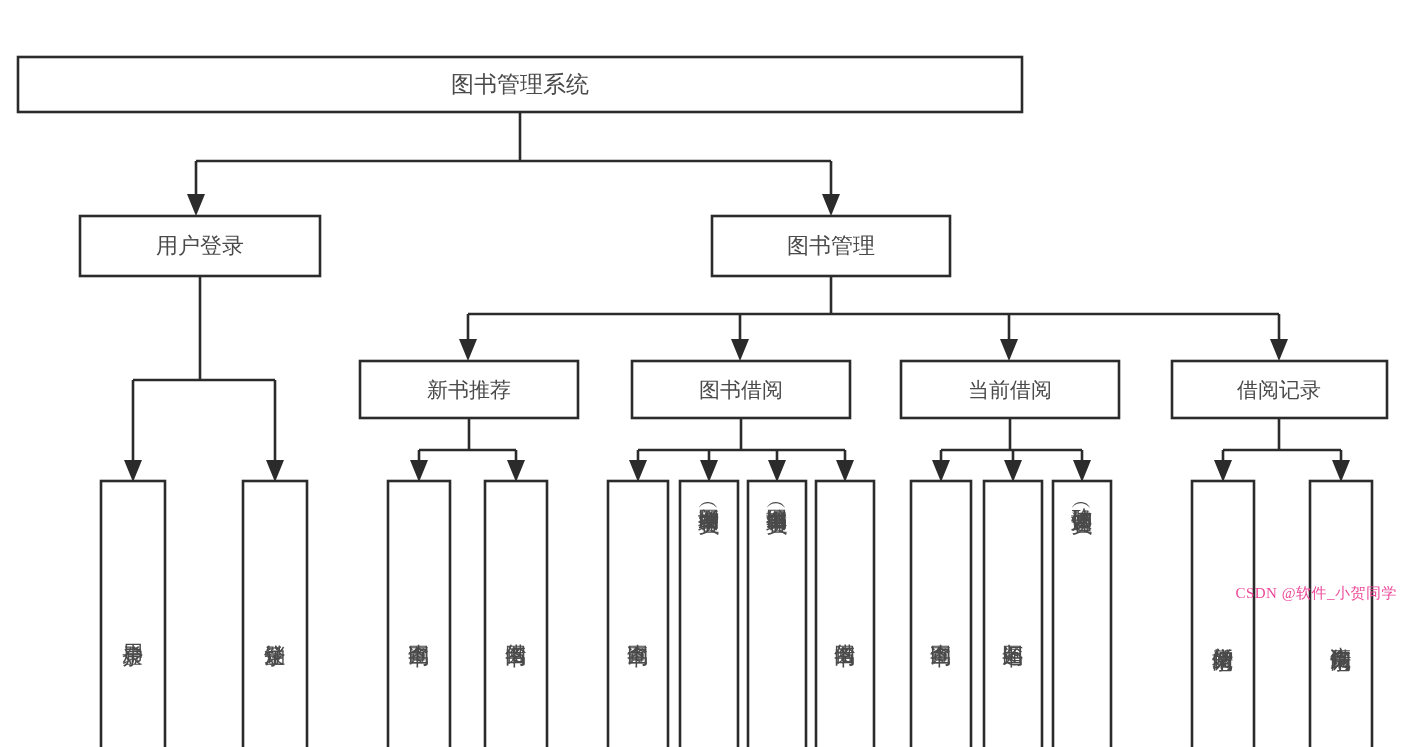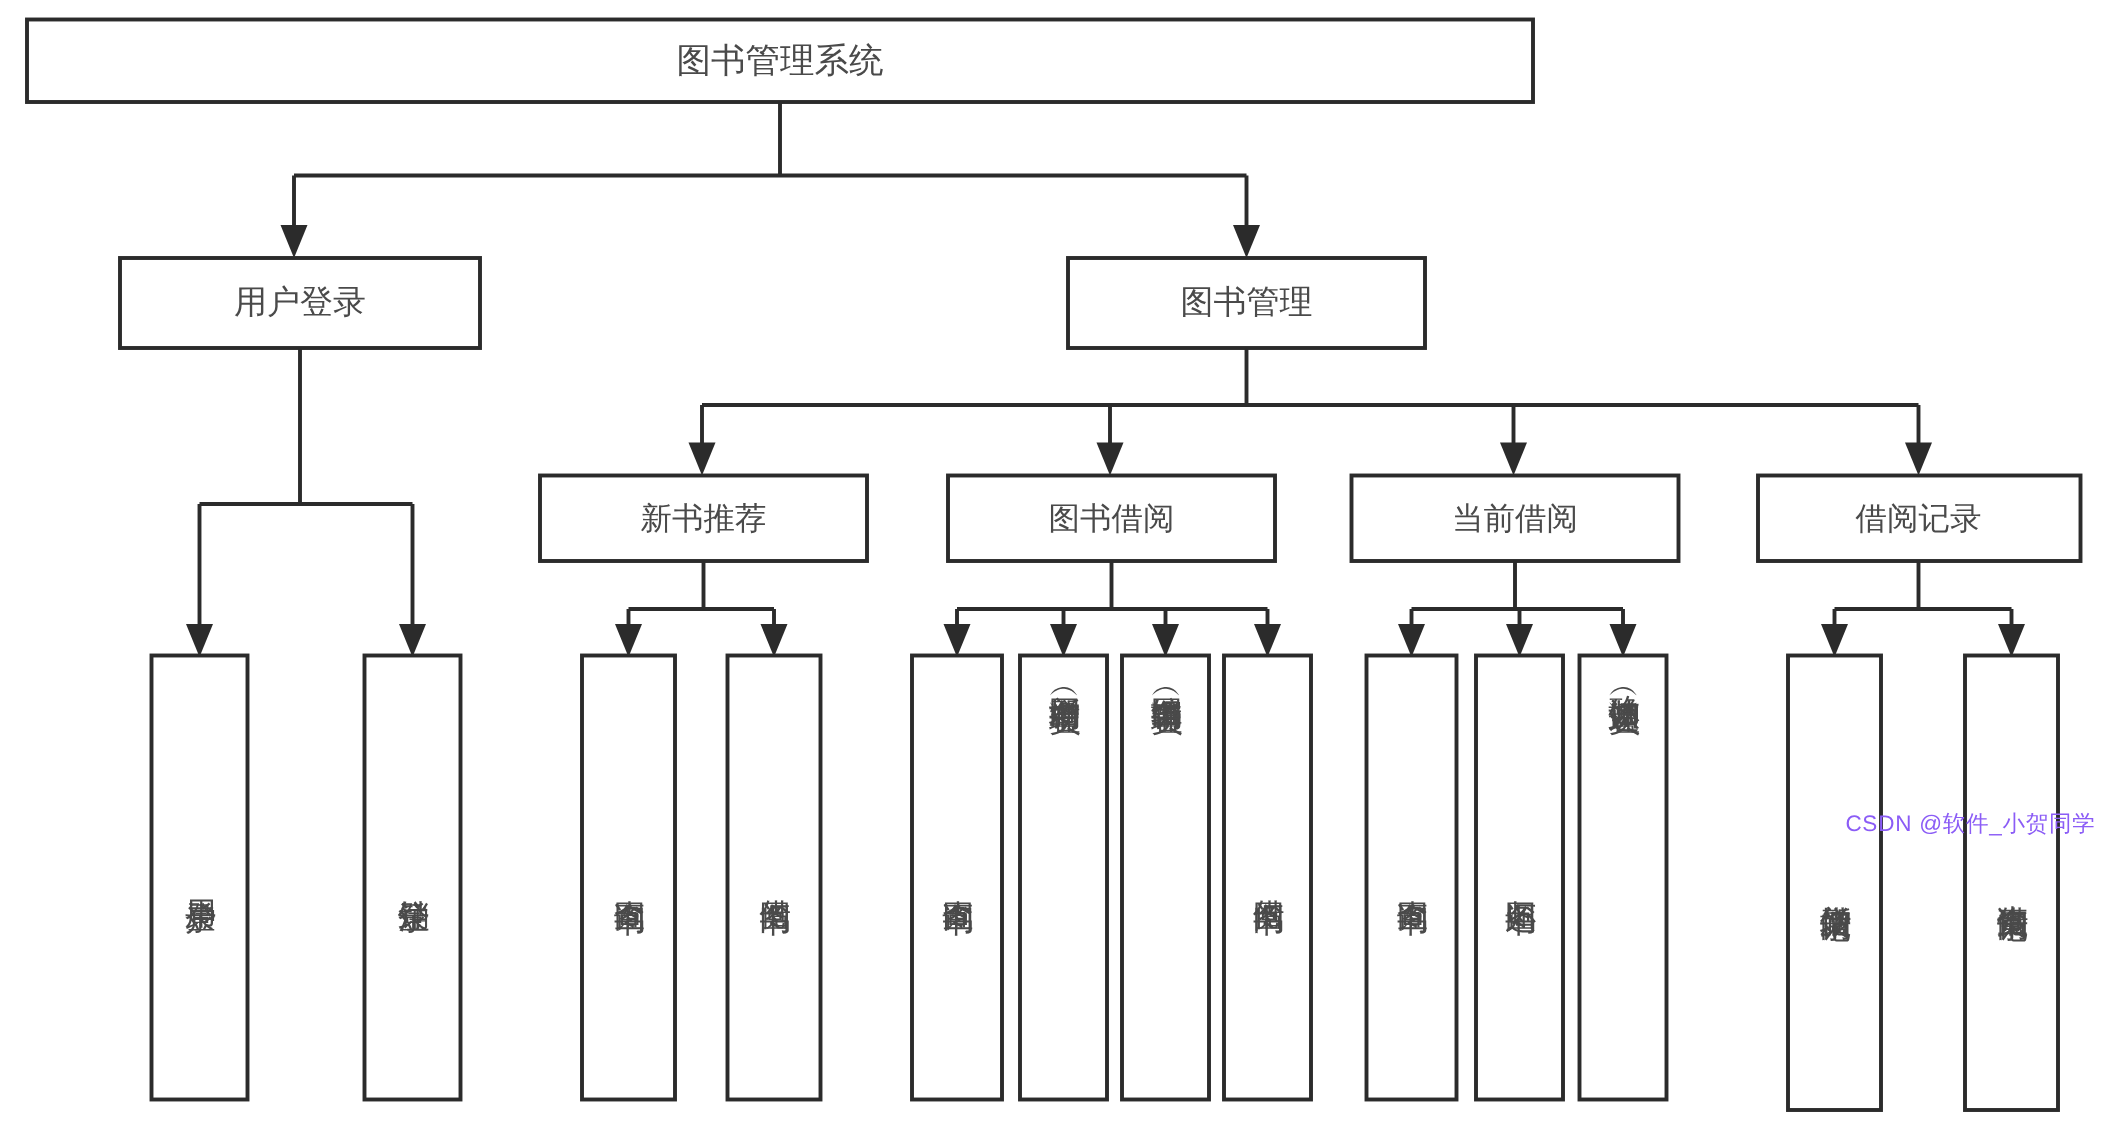--- a/index.html
+++ b/index.html
@@ -1,20 +1,20 @@
 <!DOCTYPE html>
 <html><head>
 <meta charset="utf-8">
 <style>
   html,body{margin:0;padding:0;background:#ffffff;}
   body{
     width:1405px;height:747px;overflow:hidden;
     font-family:"Liberation Sans","DejaVu Sans",sans-serif;
   }
-  #diagram-root{position:relative;width:1405px;height:565px;background:#ffffff;}
+  #diagram-root{position:relative;width:1405px;height:565px;background:#ffffff;margin-top:44px;}
   svg#chart-svg{position:absolute;left:0;top:0;width:1405px;height:747px;display:block;}
   .node-box{fill:#ffffff;stroke:#2b2b2b;stroke-width:2.6;}
   .connector{fill:none;stroke:#2b2b2b;stroke-width:2.6;stroke-linecap:butt;}
   .arrow-head{fill:#2b2b2b;stroke:none;}
   .node-label{
     fill:#4a4a4a;font-family:"Liberation Sans","DejaVu Sans",sans-serif;
     font-size:22px;text-anchor:middle;dominant-baseline:middle;
   }
   .node-label.lvl1{font-size:23px;}
   .node-label.lvl2{font-size:22px;}
@@ -24,22 +24,22 @@
     pointer-events:none;
   }
   .leaf-label{
     writing-mode:vertical-rl;text-orientation:upright;
     font-family:"Liberation Sans","DejaVu Sans",sans-serif;
     font-size:21px;line-height:1.12;letter-spacing:1px;
     color:#4a4a4a;white-space:nowrap;text-align:center;
   }
   #watermark{
     position:absolute;right:8px;bottom:6px;
-    font-family:Liberation Sans, sans-serif;
-    font-size:15px;color:#8b5cf6;letter-spacing:.5px;white-space:nowrap;
+    font-family:Liberation Serif, serif;
+    font-size:15px;color:#ec4899;letter-spacing:.5px;white-space:nowrap;
     pointer-events:none;user-select:none;
   }
 </style>
 </head>
 <body>
 
 <div id="diagram-root">
 
   <svg id="chart-svg" viewBox="0 0 1405 747">
     <defs>

